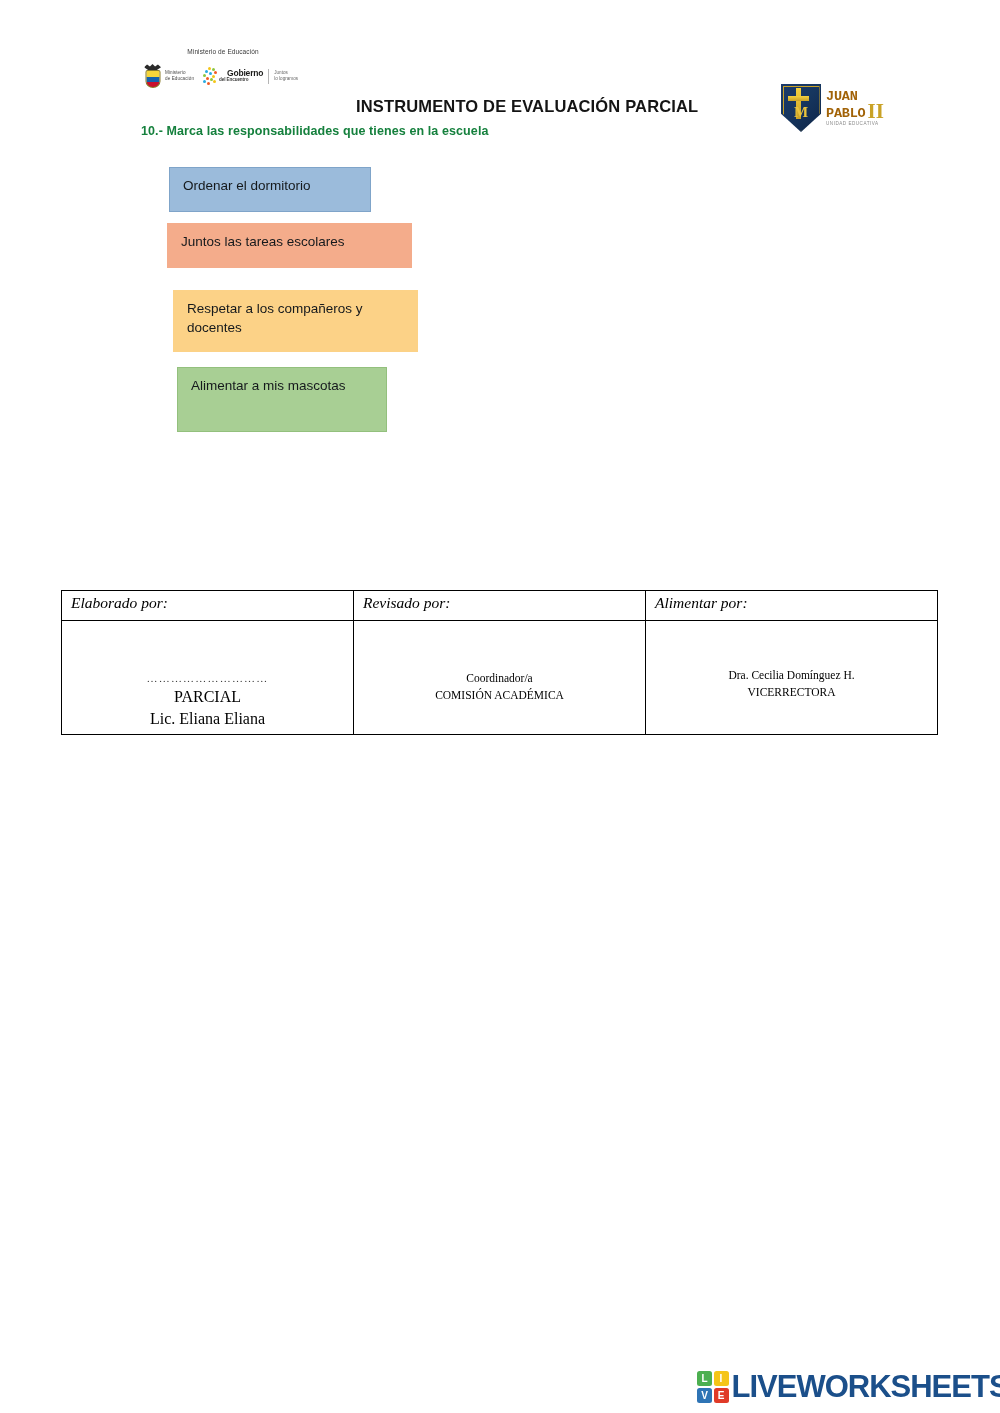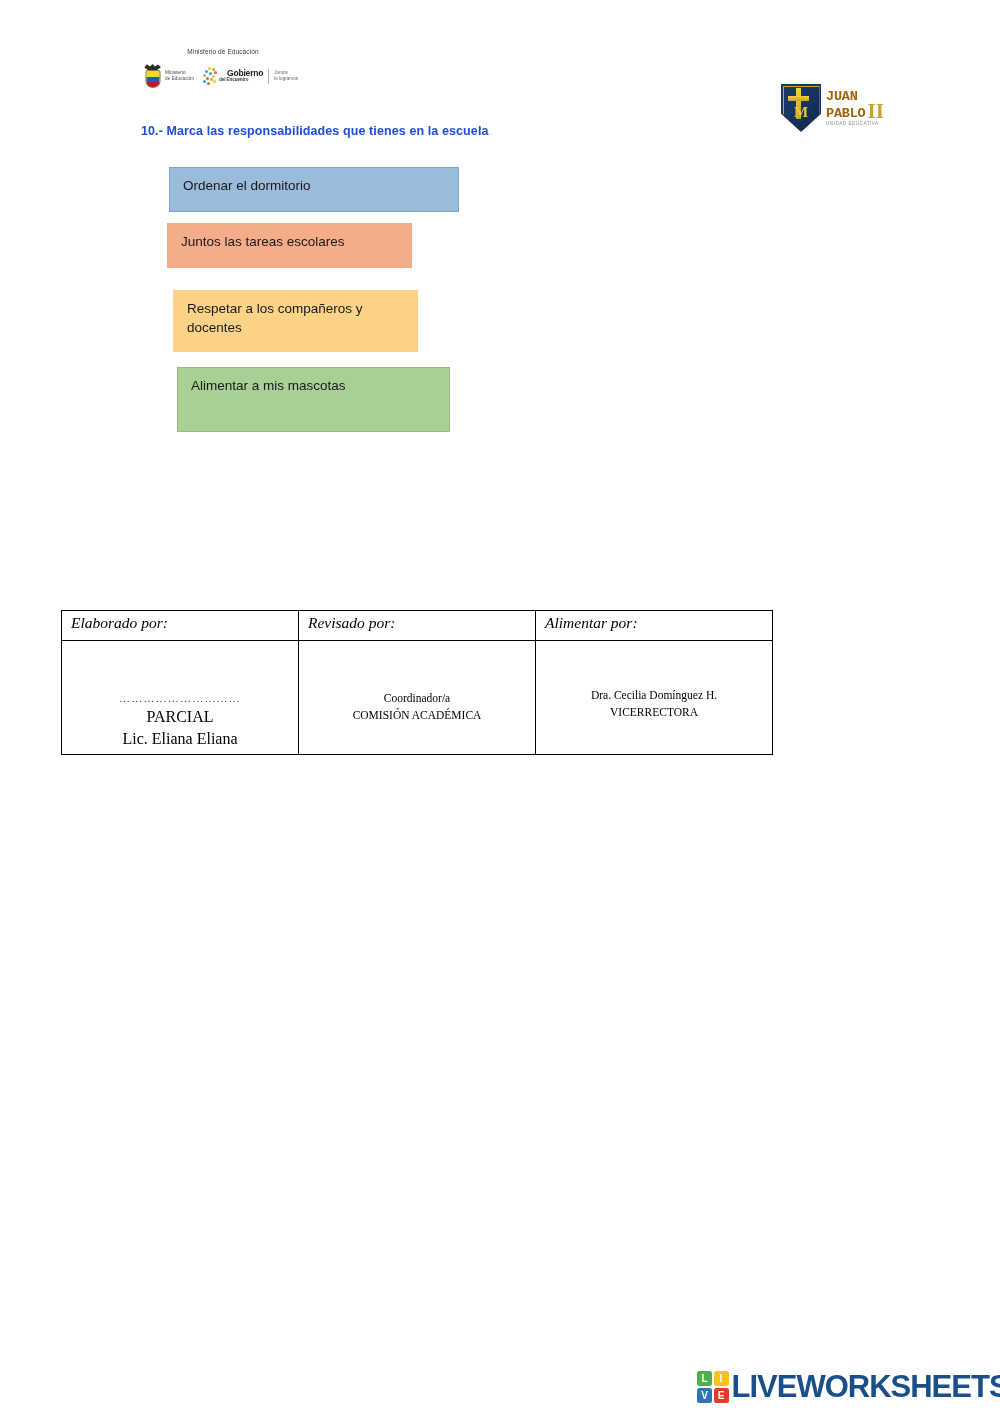--- a/index.html
+++ b/index.html
@@ -202,21 +202,21 @@
     margin-top: 1px;
   }
 
   
   .question {
     position: absolute;
     left: 141px;
     top: 124px;
     font-size: 12.5px;
     font-weight: bold;
-    color: #1d4ed8;
+    color: #15803d;
     letter-spacing: .1px;
     font-family: "Liberation Sans", sans-serif;
     text-align: center;
   }
 
   
   .options { position: absolute; left: 0; top: 0; }
   .opt {
     position: absolute;
     box-sizing: border-box;
@@ -224,22 +224,22 @@
     color: #15191c;
     font-family: "Liberation Sans", sans-serif;
     padding: 9px 0 0 13px;
     line-height: 1.38;
   }
 
   
   .sig-table {
     position: absolute;
     left: 61px;
-    top: 610px;
-    width: 712px;
+    top: 590px;
+    width: 877px;
     border-collapse: collapse;
     table-layout: fixed;
     border-radius: 17px;
   }
   .sig-table td {
     border: 1.6px solid #000;
     vertical-align: top;
     padding: 0;
   }
   .sig-head {
@@ -354,20 +354,21 @@
         </div>
         <div class="gob-sep"></div>
         <div class="gob-tag">
           <div>Juntos</div>
           <div>lo logramos</div>
         </div>
       </div>
     </div>
   </div>
 
+  <div class="doc-title">INSTRUMENTO DE EVALUACIÓN PARCIAL</div>
 
   <div class="jp-logo">
     <div class="jp-shield">
       <div class="gold-edge"></div>
       <div class="cross-v"></div>
       <div class="cross-h"></div>
       <div class="m-letter">M</div>
     </div>
     <div class="jp-word">
       <div class="l1">JUAN</div>
@@ -376,24 +377,24 @@
         <span class="ii">II</span>
       </div>
       <div class="l3">UNIDAD EDUCATIVA</div>
     </div>
   </div>
 </div>
 
 <div class="question">10.- Marca las responsabilidades que tienes en la escuela</div>
 
 <div class="options">
-  <div class="opt" style="left: 169px; top: 167px; width: 290px; height: 45px; background: rgb(155, 187, 219); border: 1px solid rgb(127, 164, 201);">Ordenar el dormitorio</div>
+  <div class="opt" style="left: 169px; top: 167px; width: 202px; height: 45px; background: rgb(155, 187, 219); border: 1px solid rgb(127, 164, 201);">Ordenar el dormitorio</div>
   <div class="opt" style="left: 167px; top: 223px; width: 245px; height: 45px; background: rgb(244, 172, 139); border: 1px solid rgb(244, 172, 139);">Juntos las tareas escolares</div>
   <div class="opt" style="left: 173px; top: 290px; width: 245px; height: 62px; background: rgb(252, 210, 135); border: 1px solid rgb(252, 210, 135);">Respetar a los compañeros y docentes</div>
-  <div class="opt" style="left: 177px; top: 367px; width: 273px; height: 65px; background: rgb(168, 207, 148); border: 1px solid rgb(147, 192, 125);">Alimentar a mis mascotas</div>
+  <div class="opt" style="left: 177px; top: 367px; width: 210px; height: 65px; background: rgb(168, 207, 148); border: 1px solid rgb(147, 192, 125);">Alimentar a mis mascotas</div>
 </div>
 
 <table class="sig-table">
   <tbody>
       <tr>
     <td class="sig-head">Elaborado por:</td>
     <td class="sig-head">Revisado por:</td>
     <td class="sig-head">Alimentar por:</td>
   </tr>
   <tr>

